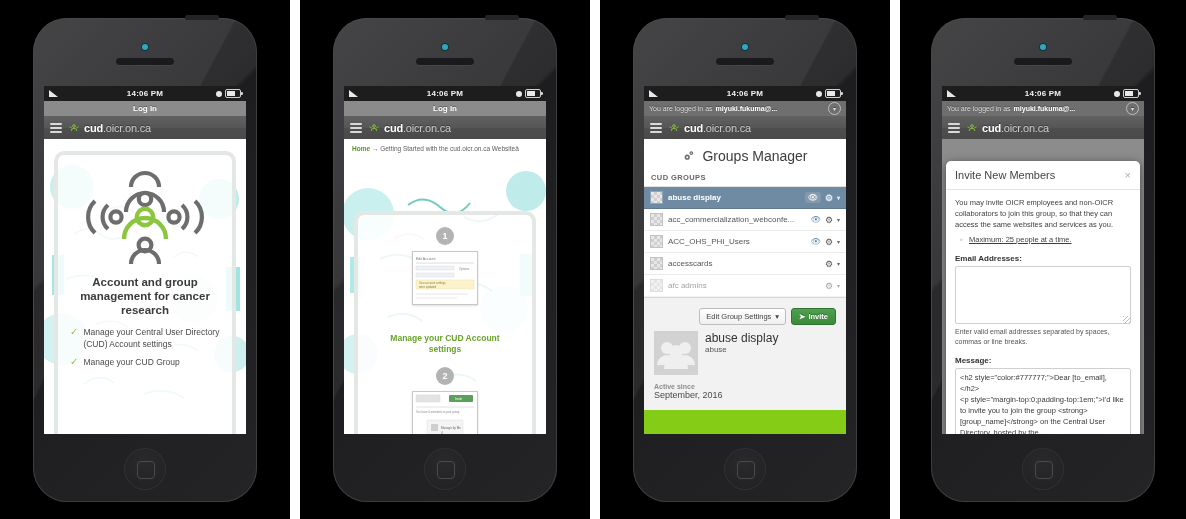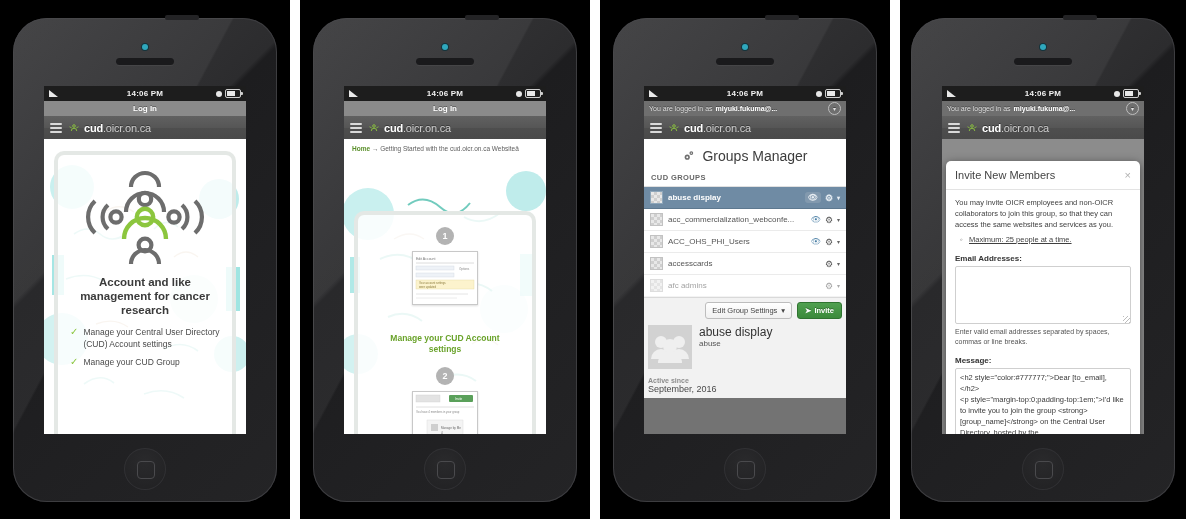--- a/index.html
+++ b/index.html
@@ -10,21 +10,21 @@
   
   .panel{position:relative;height:519px;background:#000000;flex:0 0 auto;}
   .panel.p1{width:290px;}
   .panel.gap{width:10px;background:#ffffff;}
   .panel.p2{width:290px;}
   .panel.p3{width:290px;}
   .panel.p4{width:286px;}
 
   
   .phone{position:absolute;left:50%;transform:translateX(-50%);top:18px;
-         width:264px;height:484px;border-radius:34px;
+         width:224px;height:484px;border-radius:34px;
          background:linear-gradient(135deg,#3a3a3c 0%,#2c2c2e 38%,#1d1d1f 39%,#242426 100%);
          box-shadow:0 0 0 1px #3d3d40 inset;}
   .phone:before{
     content:"";position:absolute;left:0;top:0;width:100%;height:100%;border-radius:34px;
     background:linear-gradient(118deg,rgba(255,255,255,.055) 0%,rgba(255,255,255,.055) 42%,rgba(255,255,255,0) 42.5%);
     pointer-events:none;}
   .btn-top{position:absolute;top:-3px;left:152px;width:34px;height:5px;background:#232325;border-radius:2px;}
 
   .camera{position:absolute;top:26px;left:50%;margin-left:-3px;width:6px;height:6px;border-radius:50%;
           background:#2fa8bd;box-shadow:0 0 0 1px #14343c;}
@@ -109,21 +109,21 @@
       repeating-conic-gradient(#cfcfcf 0 25%,#e8e8e8 0 50%) 0 0/6px 6px;border:1px solid #c2c2c2;}
   .grow.sel .gthumb{border-color:#8da6ba;}
   .gname{overflow:hidden;white-space:nowrap;text-overflow:ellipsis;flex:1 1 auto;}
   .gicons{margin-left:auto;display:flex;align-items:center;gap:4px;flex:0 0 auto;}
   .eye{color:#4a7fa5;font-size:8px;}
   .grow.sel .eye{background:#8299ae;border-radius:3px;padding:1px 3px;color:#e9eef3;}
   .gear{color:#555;font-size:9px;}
   .grow.sel .gear{color:#eaf0f5;}
   .caret{font-size:6px;color:#666;}
   .grow.sel .caret{color:#eaf0f5;}
-  .ginfo{background:#f2f2f2;border-top:1px solid #d9d9d9;padding:4px;}
+  .ginfo{background:#f2f2f2;border-top:1px solid #d9d9d9;padding:10px;}
   .ginfo-actions{display:flex;justify-content:flex-end;gap:5px;margin-bottom:6px;}
   .btn-ghost{background:linear-gradient(180deg,#fff,#f0f0f0);border:1px solid #bdbdbd;border-radius:3px;
              font-size:7.5px;color:#444;padding:3px 6px;display:flex;align-items:center;gap:4px;}
   .btn-green{background:linear-gradient(180deg,#4fa04f,#3b8a3b);border:1px solid #2f7330;border-radius:3px;
              color:#fff;font-size:7.5px;font-weight:bold;padding:3px 7px;display:flex;align-items:center;gap:3px;
              text-shadow:0 -1px 0 rgba(0,0,0,.3);}
   .ginfo-main{display:flex;gap:7px;align-items:flex-start;}
   .gavatar{width:44px;height:44px;background:#d2d2d2;flex:0 0 auto;position:relative;}
   .gtitle{font-size:12px;color:#333;line-height:14px;}
   .gsub{font-size:8px;color:#555;}
@@ -237,21 +237,21 @@
                 <path d="M96 40 a16 16 0 0 1 0 24"></path>
                 <path d="M109 36 a22 22 0 0 1 0 32"></path>
                 <circle cx="59" cy="80" r="6.4"></circle>
                 <path d="M45 99 a14 14 0 0 1 28 0"></path>
               </g>
               <g fill="none" stroke="#8cc63e" stroke-width="4.4">
                 <circle cx="59" cy="52" r="8.2"></circle>
                 <path d="M38 74 a21 21 0 0 1 42 0"></path>
               </g>
             </svg>
-            <div class="headline">Account and like management for cancer research</div>
+            <div class="headline">Account and group management for cancer research</div>
             <div class="bullets">
               <div class="bullet">
                 <span class="chk">✓</span>
                 <span>Manage your Central User Directory (CUD) Account settings</span>
               </div>
               <div class="bullet">
                 <span class="chk">✓</span>
                 <span>Manage your CUD Group</span>
               </div>
             </div>
@@ -413,21 +413,21 @@
             <svg class="brandmark" viewBox="0 0 24 24">
               <circle cx="12" cy="8" r="2.6" fill="none" stroke="#8cc63e" stroke-width="1.8"></circle>
               <path d="M6.5 18a5.5 5.5 0 0 1 11 0" fill="none" stroke="#8cc63e" stroke-width="1.8"></path>
               <path d="M3 9.5 L7.5 12" stroke="#8cc63e" stroke-width="1.6"></path>
               <path d="M21 9.5 L16.5 12" stroke="#8cc63e" stroke-width="1.6"></path>
             </svg>
             <div class="brandtxt"><b>cud</b><span>.oicr.on.ca</span></div>
           </div>
         </div>
 
-        <div class="pagebody" style="background:#737373;">
+        <div class="pagebody" style="background:#84cc16;">
           <div class="gm-title">
             <svg width="14" height="14" viewBox="0 0 24 24">
               <g fill="#6f6f6f">
                 <circle cx="9" cy="14" r="4.4"></circle>
                   <circle cx="16" cy="7" r="3.2"></circle>
               </g>
               <circle cx="9" cy="14" r="1.7" fill="#fff"></circle>
                 <circle cx="16" cy="7" r="1.2" fill="#fff"></circle>
             </svg>
             <h1>Groups Manager</h1>

